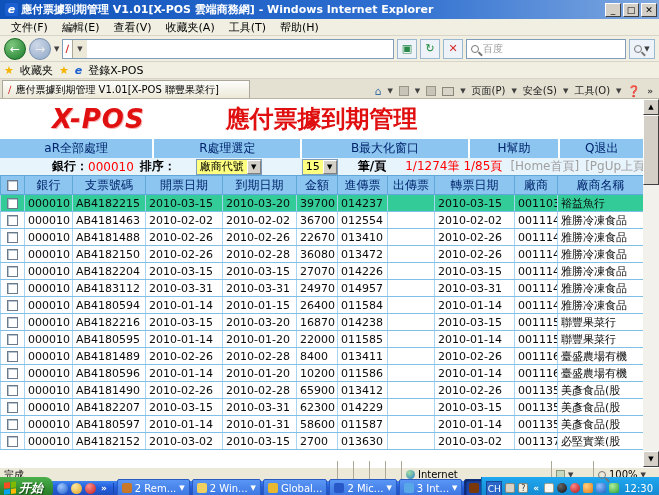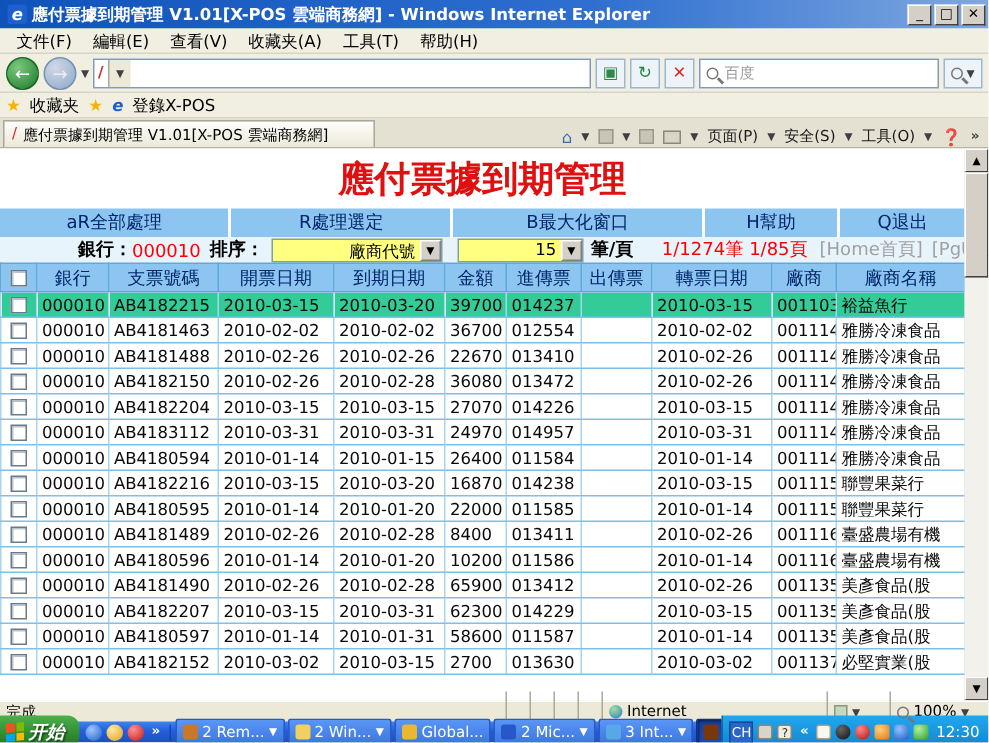--- a/index.html
+++ b/index.html
@@ -59,21 +59,21 @@
   .pghead { height:40px; display:flex; align-items:center; position:relative; flex:0 0 auto; }
   .xpos-logo { font-size:26px; font-weight:bold; font-style:italic; color:#E01010; margin-left:52px; letter-spacing:1px; text-shadow:1px 1px 0 #f8b0b0; }
   .pgtitle { position:absolute; left:0; right:0; text-align:center; font-family:"DejaVu Serif", serif; font-size:24px; font-weight:bold; color:#E01010; }
 
   .appmenu { height:19px; display:flex; gap:2px; background:#fff; flex:0 0 auto; }
   .appmenu .mi { background:#8CC6F0; color:#00246B; display:flex; align-items:center; justify-content:center; font-size:12px; }
 
   .filterrow { height:17px; background:#E8F4FC; display:flex; align-items:center; font-size:12px; flex:0 0 auto; padding-left:52px; white-space:nowrap; }
   .filterrow b { color:#000; }
   .red { color:#F00; }
-  .ydrop { background:#FFFF80; border:1px solid #7F9DB9; height:16px; display:inline-flex; margin:0 5px; font-size:11px;padding-left:48px; }
+  .ydrop { background:#FFFF80; border:1px solid #7F9DB9; height:16px; display:inline-flex; align-items:center; margin:0 20px; font-size:11px; }
   .ydrop .val { padding:0 3px; }
   .ydrop .db { width:14px; height:14px; background:#D4D0C8; border:1px solid; border-color:#fff #808080 #808080 #fff; font-size:7px; line-height:12px; text-align:center; }
   .pagenav { margin-left:8px; display:flex; gap:6px; font-size:12px; }
   .pagenav .dis { color:#A0A0A0; }
   .pagenav .lnk { color:#0000EE; text-decoration:underline; font-weight:bold; }
 
   table.grid { border-collapse:collapse; table-layout:fixed; width:643px; font-size:11px; }
   table.grid th { background:#8CC6F0; color:#00246B; font-weight:normal; font-size:12px; height:19px; border:1px solid #5FA8D8; padding:0 2px; }
   table.grid td { height:17px; border:1px solid #A8D4F0; border-bottom:1px solid #7FBFE8; padding:0 3px; color:#0A0A0A; overflow:hidden; white-space:nowrap; background:#fff; }
   tr.hl td { background:#33CC99; }
@@ -161,21 +161,21 @@
     <span class="star">★</span>
     <span class="lbl">收藏夹</span>
     <span class="star">★</span>
     <span class="eicon">e</span>
     <span class="lbl">登錄X-POS</span>
   </div>
 
   <div class="tabrow">
     <span class="tab">
       <span class="favicon" style="color:#D42A2A;">∕</span>
-      <span>應付票據到期管理 V1.01[X-POS 雲端商務網]</span>
+      <span>應付票據到期管理 V1.01[X-POS 聯豐果菜行]</span>
     </span>
     <span class="cmdbar">
       <span class="ico">⌂</span>
         <span class="tinyarrow">▼</span>
       <span class="feeds"></span>
         <span class="tinyarrow">▼</span>
       <span class="feeds"></span>
       <span class="print"></span>
         <span class="tinyarrow">▼</span>
       <span>页面(P)</span>
@@ -187,20 +187,21 @@
       <span class="ico" style="color:#2A6AC8;">❓</span>
       <span class="chev">»</span>
     </span>
   </div>
 
   <div class="viewport">
     <div class="page">
 
       <div class="pghead">
         <span class="pgtitle">應付票據到期管理</span>
+        <span class="xpos-logo">X-POS</span>
       </div>
 
       <div class="appmenu">
         <span class="mi" style="flex:24">aR全部處理</span>
         <span class="mi" style="flex:23">R處理選定</span>
         <span class="mi" style="flex:26">B最大化窗口</span>
         <span class="mi" style="flex:14">H幫助</span>
         <span class="mi" style="flex:13">Q退出</span>
       </div>
 

